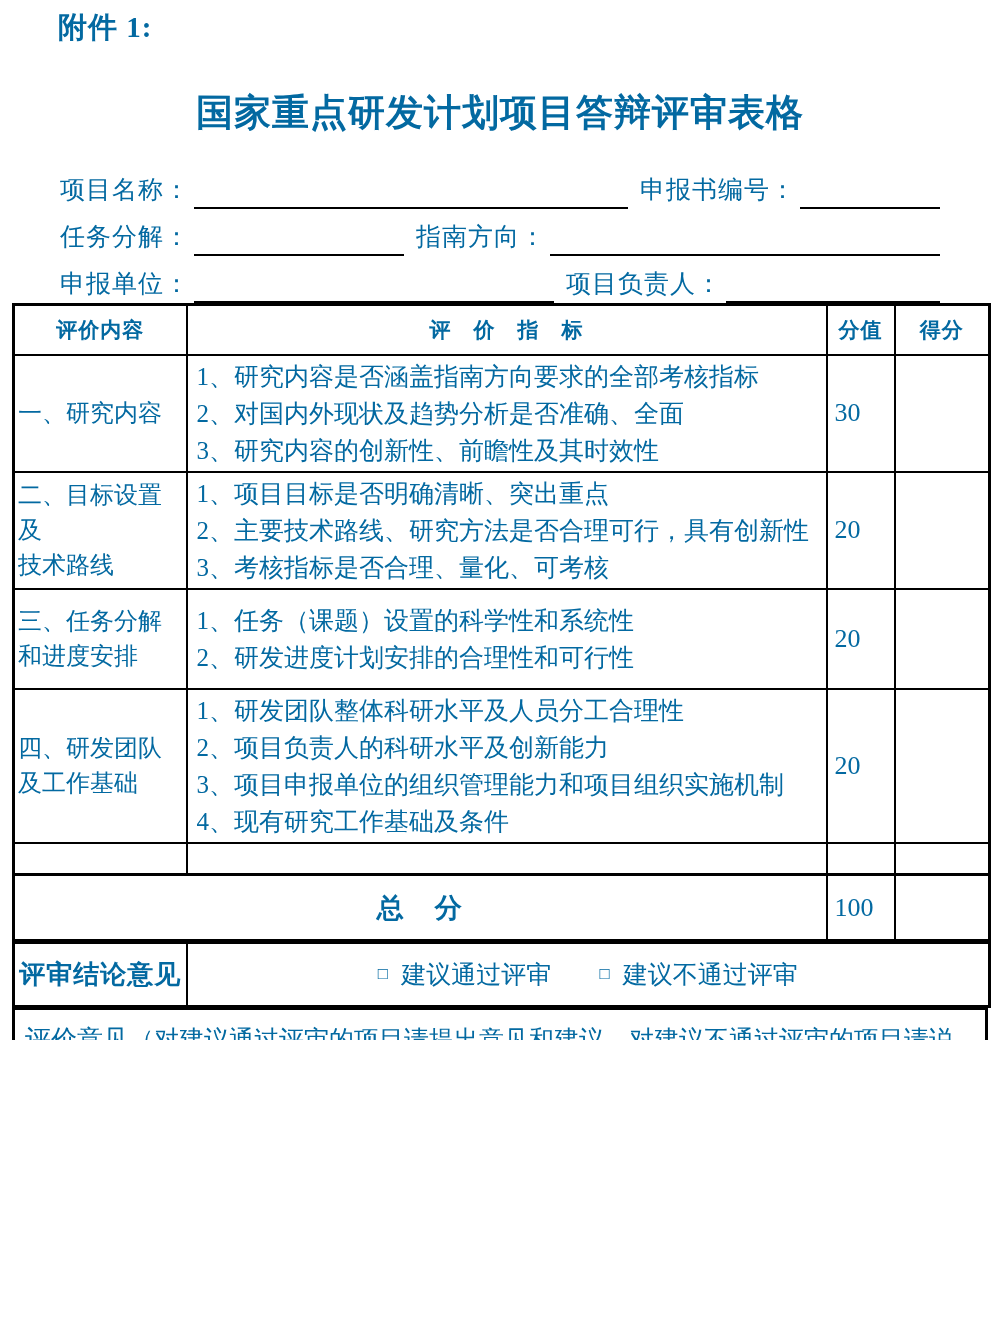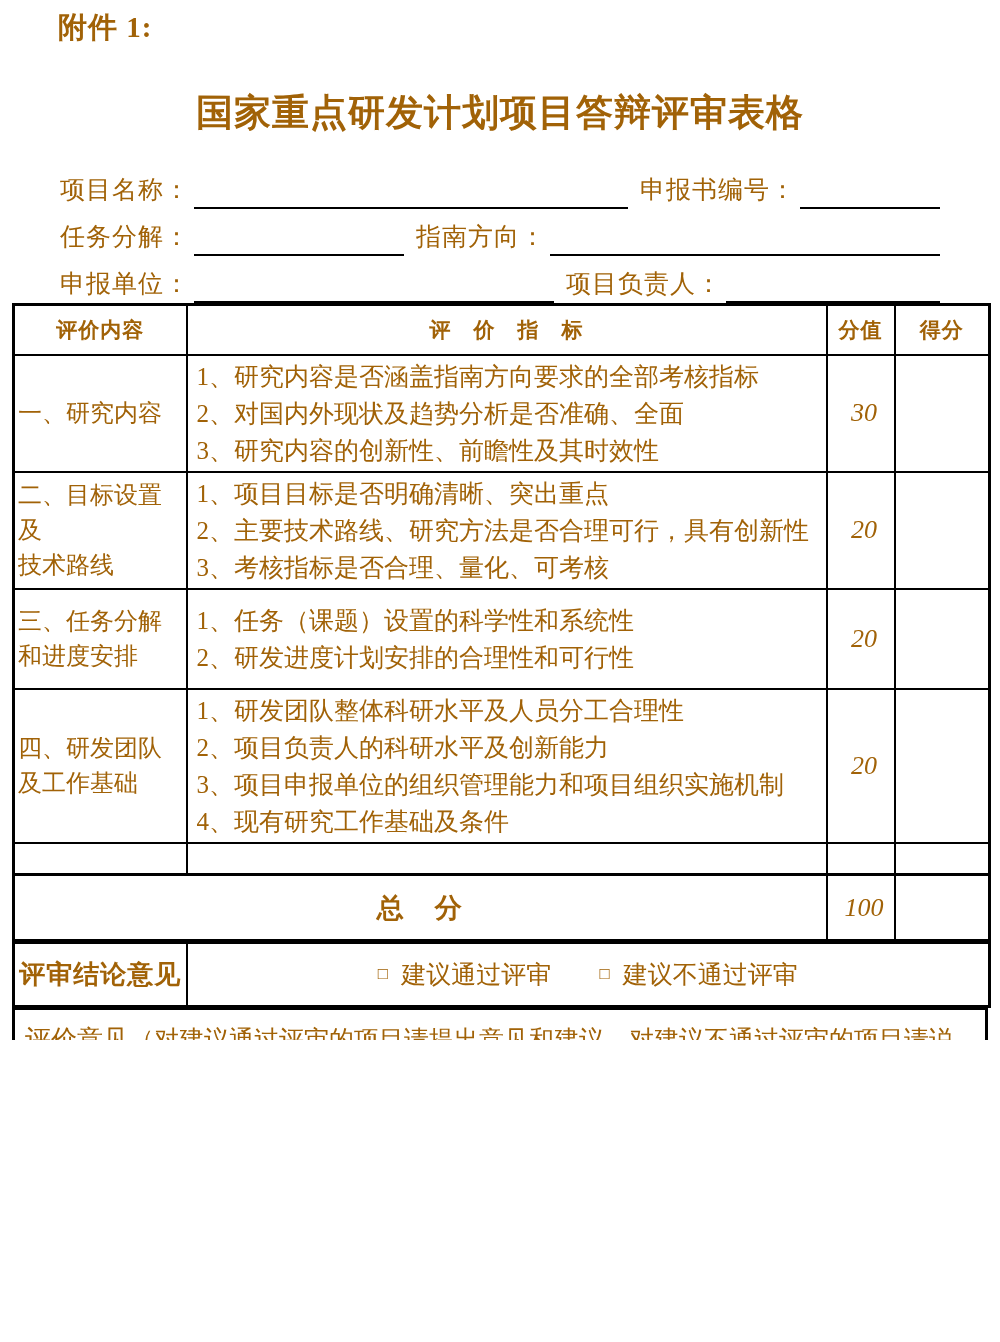--- a/index.html
+++ b/index.html
@@ -1,39 +1,39 @@
 <!DOCTYPE html>
 <html><head>
 <meta charset="utf-8">
 <style>
   * { margin:0; padding:0; box-sizing:border-box; }
   html,body { background:#ffffff; }
   .page {
-    width:1000px; height:1040px; background:#ffffff; color:#a16207;
+    width:1000px; height:1040px; background:#ffffff; color:#0369a1;
     font-family:"Liberation Serif","DejaVu Serif",serif;
     position:relative; overflow:hidden;
   }
   .attachment { padding-top:8px; margin-left:58px; font-size:29px; font-weight:bold; letter-spacing:1px; }
   .doc-title { margin-top:40px; text-align:center; font-size:37px; font-weight:bold; letter-spacing:1px; }
 
   .form-area { margin:24px 60px 0 60px;text-align:right; }
   .form-line { display:flex; align-items:flex-end; height:47px; font-size:25px; }
   .flabel { white-space:nowrap; padding-bottom:3px; letter-spacing:1px; }
   .flabel.after { margin-left:12px; }
   .uline { border-bottom:2px solid #000; height:36px; margin-left:4px; }
   .grow { flex:1; }
   .w140 { width:140px; } .w210 { width:210px; } .w365 { width:360px; }
 
   table { border-collapse:collapse; table-layout:fixed; }
   .score-table { width:976px; margin:0 12px; border:3px solid #000; }
   .score-table th, .score-table td { border:2px solid #000; }
   .score-table th { font-size:21px; font-weight:bold; text-align:center; letter-spacing:1px; }
   td.cat { font-size:24px; line-height:35px; padding:2px 2px 2px 3px; white-space:pre-line; vertical-align:middle; }
   td.ind { font-size:25px; line-height:37px; padding:2px 2px 2px 9px; white-space:pre-line; vertical-align:middle; }
-  td.val { font-size:26px; padding-left:7px; vertical-align:middle; text-align:center;font-style:italic; }
+  td.val { font-size:26px; padding-left:7px; vertical-align:middle; text-align:left; }
   tr.total-row td { border-top:3px solid #000; }
   td.total-label { text-align:center; font-weight:bold; font-size:27px; vertical-align:middle; letter-spacing:2px; }
 
   .concl-table { width:976px; margin:-1px 12px 0; border:3px solid #000; }
   .concl-table td { border:2px solid #000; vertical-align:middle; }
   td.concl-label { text-align:center; font-weight:bold; font-size:26px; letter-spacing:1px; }
   td.concl-opts { text-align:center; font-size:25px; }
   .option { display:inline-flex; align-items:center; margin:0 21px; }
   .checkbox { font-size:17px; margin-right:13px; position:relative; top:-1px; }
 

